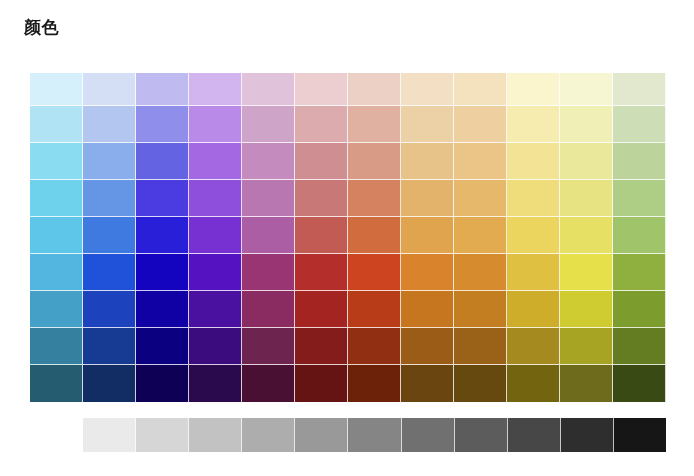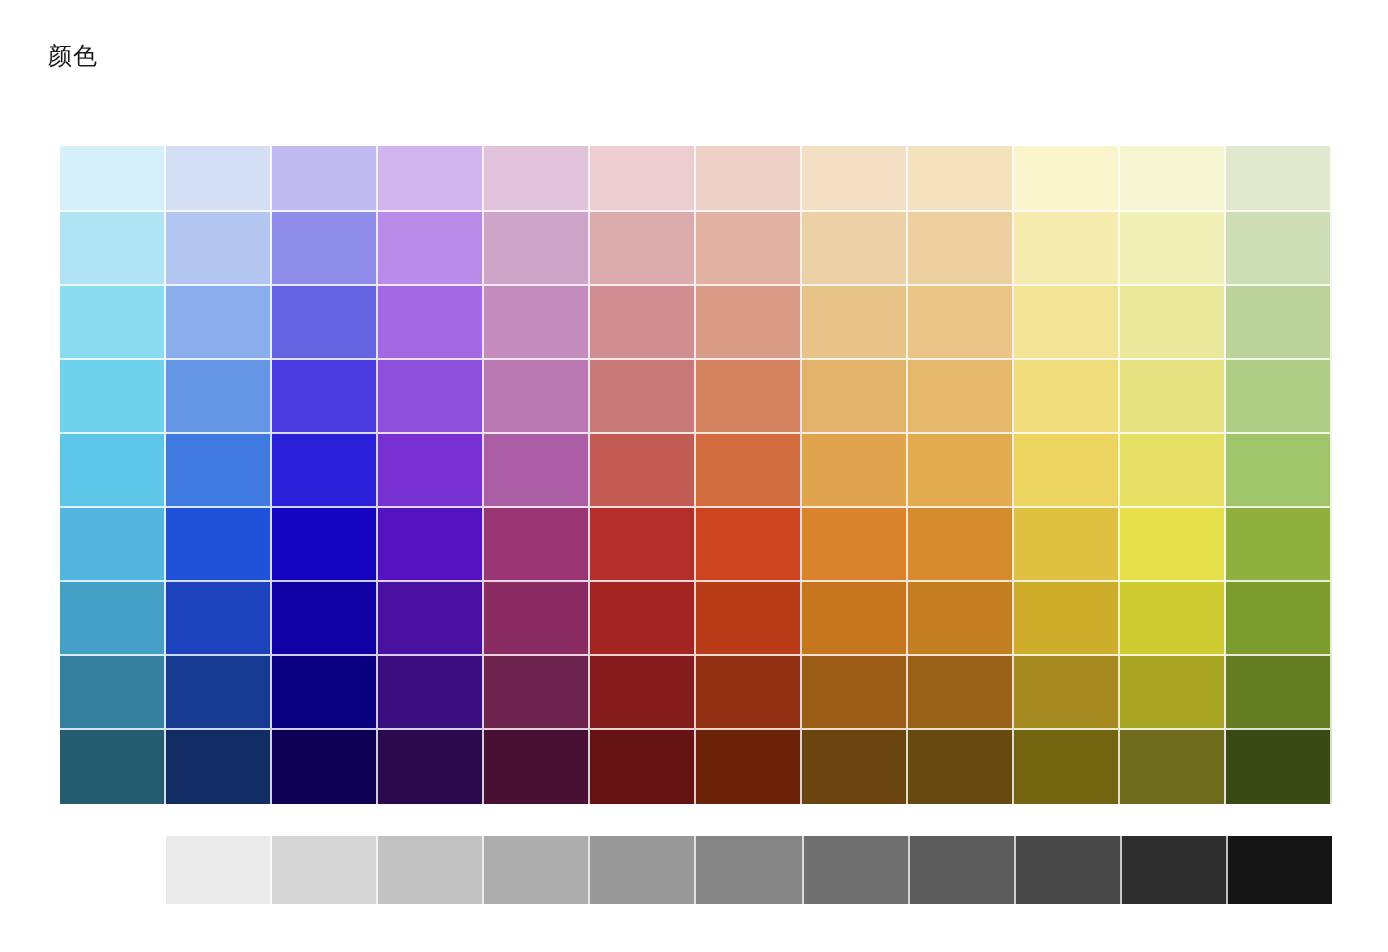--- a/index.html
+++ b/index.html
@@ -21,22 +21,22 @@
     width: 694px;
     height: 476px;
     background: #ffffff;
     box-sizing: border-box;
   }
 
   .page-title {
     position: absolute;
     left: 24px;
     top: 16px;
-    font-size: 12px;
-    font-weight: normal;
+    font-size: 17px;
+    font-weight: bold;
     color: #1a1a1a;
     letter-spacing: 0.5px;
     line-height: 24px;
     white-space: nowrap;
   }
 
   
   .swatch-panel {
     position: absolute;
     left: 30px;

